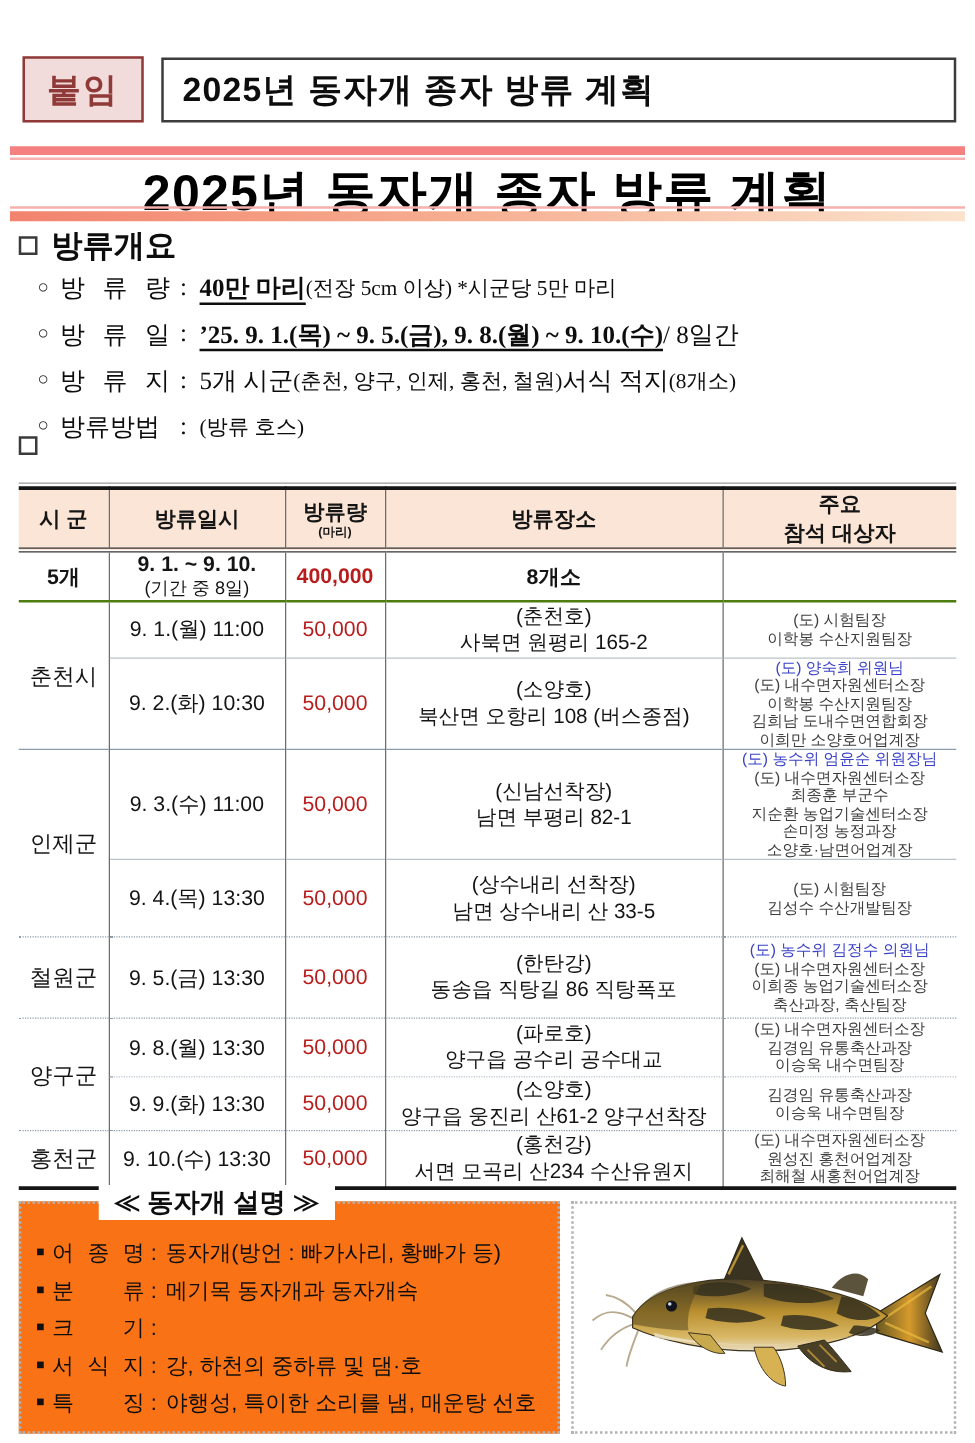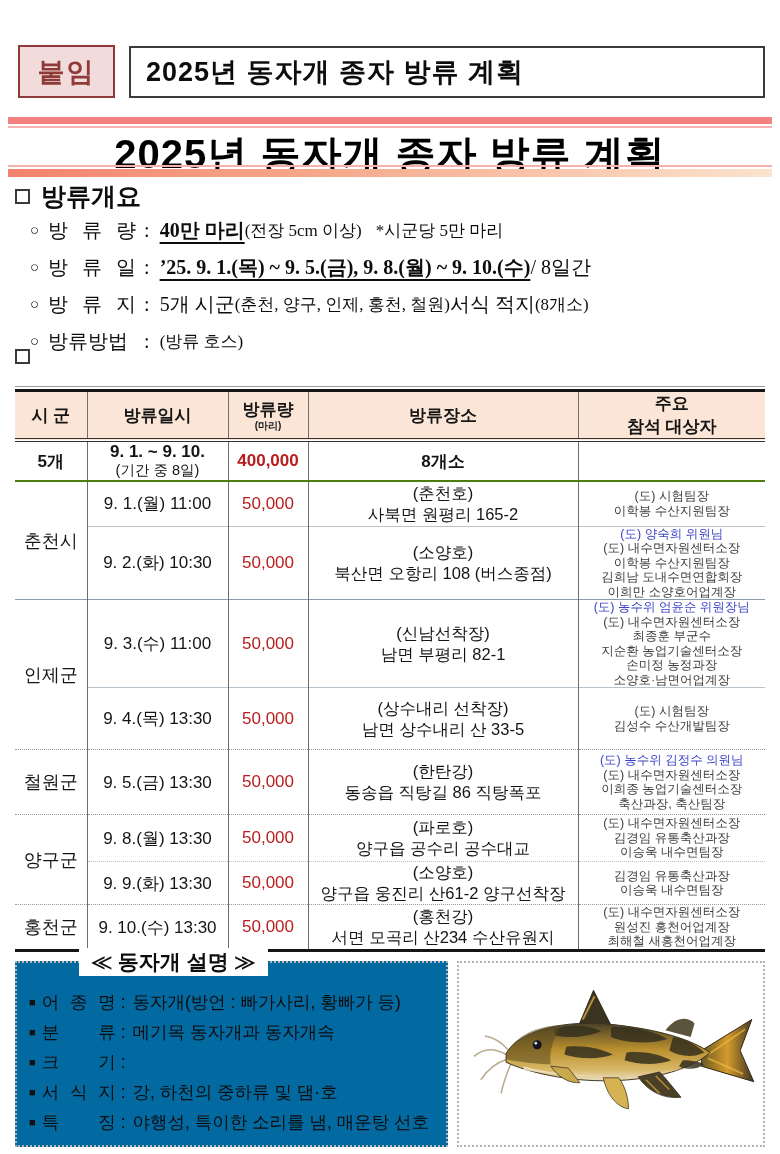--- a/index.html
+++ b/index.html
@@ -39,21 +39,21 @@
   
   .ov-list{position:absolute;left:30px;top:212px;width:740px;
     font-family:"Liberation Serif", serif;font-size:20px;color:#0d0d0d;}
   .ov-line{height:37px;display:flex;align-items:center;white-space:nowrap;}
   .ov-bullet{font-size:15px;margin-right:9px;color:#222;}
   .ov-label{display:inline-block;width:88px;text-align:justify;text-align-last:justify;}
   .ov-colon{margin:0 10px 0 8px;}
   .seg-n{font-size:20px;}
   .seg-bu{font-size:20px;font-weight:700;text-decoration:underline;text-underline-offset:5px;text-decoration-thickness:1.5px;}
   .seg-s{font-size:17px;}
-  .seg-star{font-size:17px;margin-left:14px;}
+  .seg-star{font-size:17px;margin-left:4px;}
   
   .table-wrap{position:absolute;left:15px;top:386px;width:750px;border-top:1px solid #9a9a9a;padding-top:2px;}
   table.plan{border-collapse:collapse;width:750px;table-layout:fixed;border-top:3px solid #151515;border-bottom:3px solid #151515;}
   table.plan th,table.plan td{padding:0 2px;vertical-align:middle;text-align:center;box-sizing:border-box;}
   table.plan th{background:#fbe5d6;font-size:17px;font-weight:700;color:#151515;height:40px;border-bottom:4px double #333;}
   table.plan th .th-sub-small{display:block;font-size:10px;margin-top:-2px;}
   table.plan th .th-sub{display:block;font-size:17px;}
   td.vline,th.vline{border-left:1px solid #6d6d6d;}
   tr.summary td{font-weight:700;font-size:17px;height:38px;border-bottom:2px solid #4d7c0f;}
   tr.summary .date-sub{display:block;font-size:14.5px;font-weight:400;margin-top:-1px;}
@@ -64,21 +64,21 @@
   td.cell-place{font-size:16.5px;color:#141414;line-height:21px;margin-top:28px;}
   td.cell-att{font-size:12.5px;color:#3d3d3d;line-height:14.5px;}
   td.cell-att .att-blue{color:#3a41c6;}
   .sep-solid-light{border-top:1px solid #b9c3cc;}
   .sep-solid-med{border-top:1px solid #8e9caa;}
   .sep-dot-med{border-top:1px dotted #8e9caa;}
   .sep-dot-light{border-top:1px dotted #b9c3cc;}
   
   .desc-box{
     position:absolute;left:15px;top:961px;width:433px;height:186px;
-    border:2px dotted #b3b3b3;box-sizing:border-box;background:#0369a1;
+    border:2px dotted #b3b3b3;box-sizing:border-box;background:#f97316;
   }
   .desc-title{
     position:absolute;top:-15px;left:62px;background:#fff;padding:0 12px;
     font-size:21px;font-weight:700;color:#0d0d0d;white-space:nowrap;
   }
   .desc-list{margin:24px 0 0 12px;}
   .desc-line{height:30px;display:flex;align-items:center;font-size:17.5px;color:#0d0d0d;white-space:nowrap;}
   .desc-bullet{font-size:11px;margin-right:6px;color:#111;}
   .desc-label{display:inline-block;width:74px;text-align:justify;text-align-last:justify;}
   .desc-colon{margin:0 7px 0 5px;}

